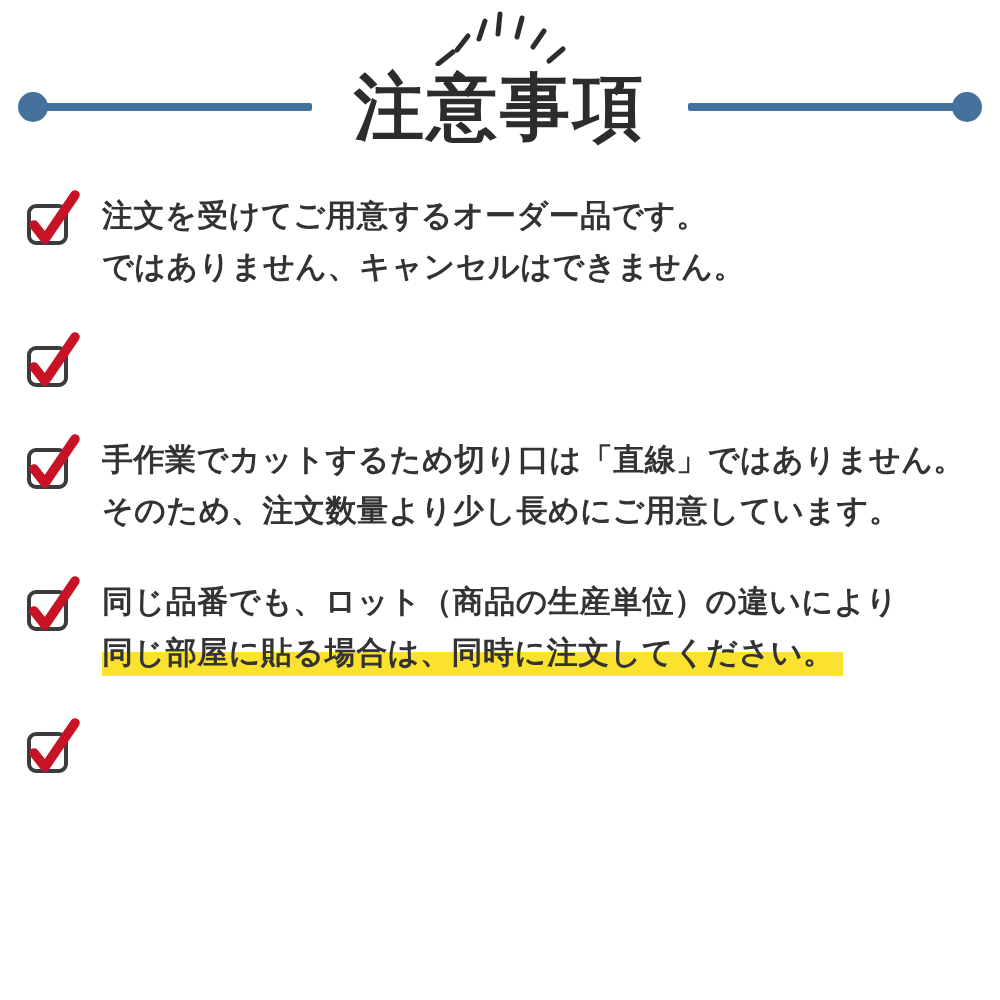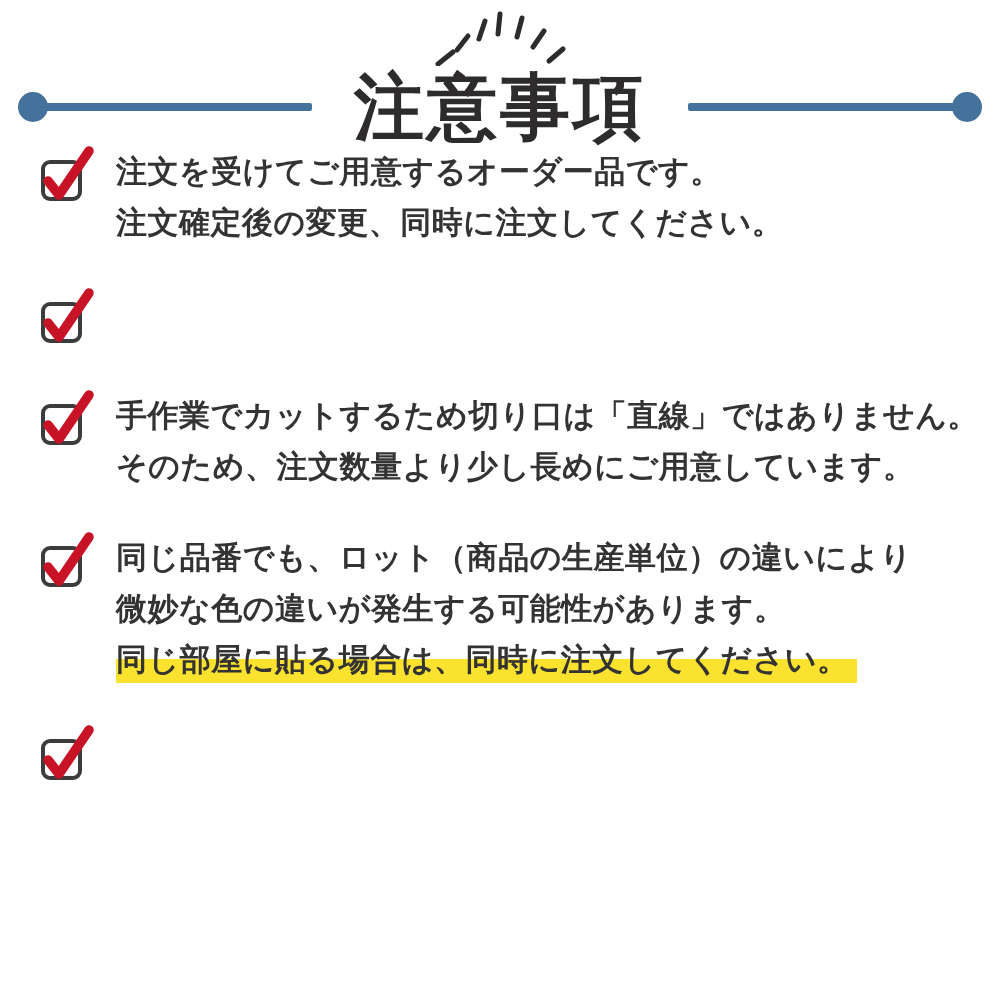--- a/index.html
+++ b/index.html
@@ -29,21 +29,21 @@
   }
   .rule.left  { margin-left: -4px; margin-right: 42px; }
   .rule.right { margin-right: -4px; margin-left: 42px; }
   .page-title {
     font-size: 70px; font-weight: 900; letter-spacing: 3px;
     color: var(--title-black); line-height: 78px; white-space: nowrap;
     transform: scaleY(1.04);
   }
 
   
-  .list { padding: 0 20px 0 38px; }
+  .list { margin-top: 44px; padding: 0 20px 0 24px; }
   .item { display: flex; align-items: flex-start; margin-bottom: 40px; }
   .checkbox { flex: 0 0 auto; margin-top: -4px; }
   .item-text { margin-left: 20px; }
   .line {
     font-size: 31px; font-weight: 700; color: var(--text-dark);
     line-height: 51px; letter-spacing: 0.5px; white-space: nowrap;
   }
   .hl {
     background-image: linear-gradient(to bottom,
       rgba(0,0,0,0) 42%, var(--highlight-yellow) 42%,
@@ -82,21 +82,21 @@
 
     <div class="item">
       <div class="checkbox">
         <svg width="58" height="62" viewBox="0 0 58 62">
           <rect x="5" y="20" width="37" height="37" rx="7" fill="none" stroke="#3c3c3c" stroke-width="4"></rect>
           <path d="M 10 39 L 21 53 L 51 9" fill="none" stroke="#c81327" stroke-width="9.5" stroke-linecap="round" stroke-linejoin="round"></path>
         </svg>
       </div>
       <div class="item-text">
         <div class="line"><span>注文を受けてご用意するオーダー品です。</span></div>
-        <div class="line"><span>注文確定後の変更、同時に注文してください。</span></div>
+        <div class="line"><span>ではありません、キャンセルはできません。</span></div>
       </div>
     </div>
 
     <div class="item">
       <div class="checkbox">
         <svg width="58" height="62" viewBox="0 0 58 62">
           <rect x="5" y="20" width="37" height="37" rx="7" fill="none" stroke="#3c3c3c" stroke-width="4"></rect>
           <path d="M 10 39 L 21 53 L 51 9" fill="none" stroke="#c81327" stroke-width="9.5" stroke-linecap="round" stroke-linejoin="round"></path>
         </svg>
       </div>
@@ -117,21 +117,20 @@
 
     <div class="item">
       <div class="checkbox">
         <svg width="58" height="62" viewBox="0 0 58 62">
           <rect x="5" y="20" width="37" height="37" rx="7" fill="none" stroke="#3c3c3c" stroke-width="4"></rect>
           <path d="M 10 39 L 21 53 L 51 9" fill="none" stroke="#c81327" stroke-width="9.5" stroke-linecap="round" stroke-linejoin="round"></path>
         </svg>
       </div>
       <div class="item-text">
         <div class="line"><span>同じ品番でも、ロット（商品の生産単位）の違いにより</span></div>
-        <div class="line"><span>微妙な色の違いが発生する可能性があります。</span></div>
         <div class="line"><span class="hl">同じ部屋に貼る場合は、同時に注文してください。</span></div>
       </div>
     </div>
 
     <div class="item">
       <div class="checkbox">
         <svg width="58" height="62" viewBox="0 0 58 62">
           <rect x="5" y="20" width="37" height="37" rx="7" fill="none" stroke="#3c3c3c" stroke-width="4"></rect>
           <path d="M 10 39 L 21 53 L 51 9" fill="none" stroke="#c81327" stroke-width="9.5" stroke-linecap="round" stroke-linejoin="round"></path>
         </svg>

